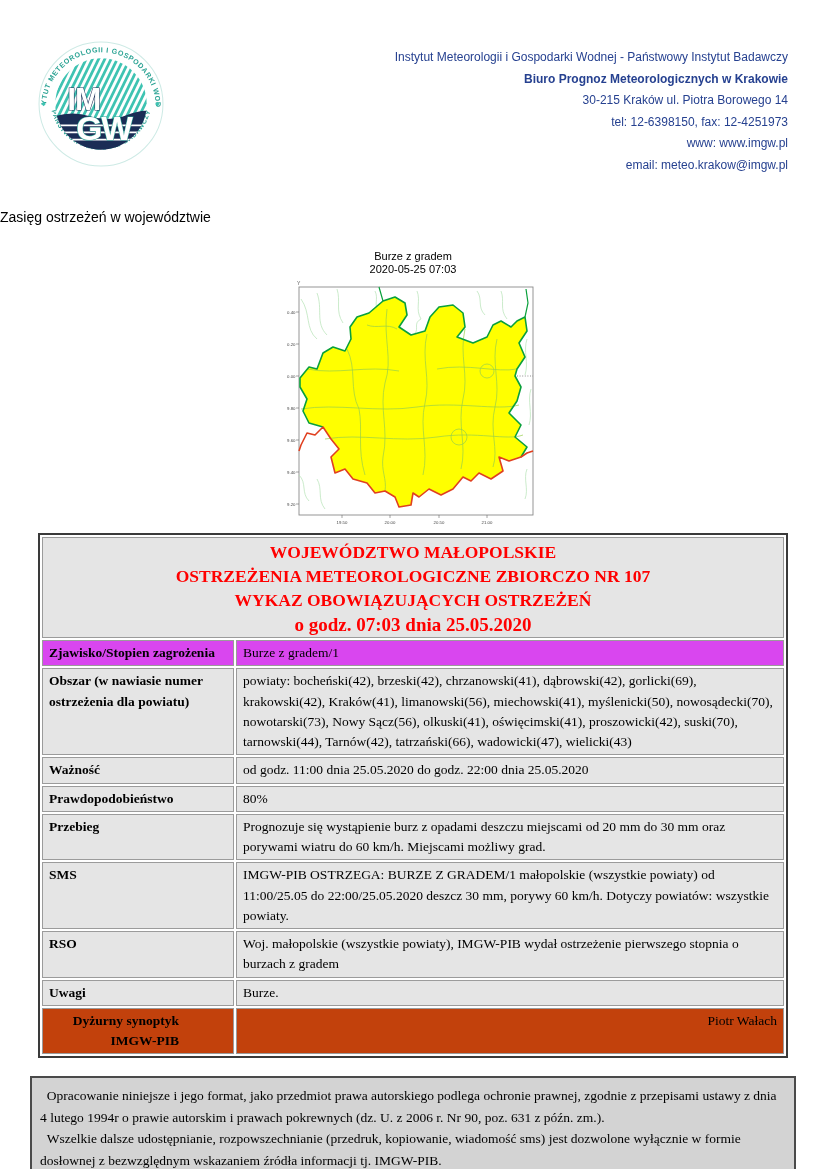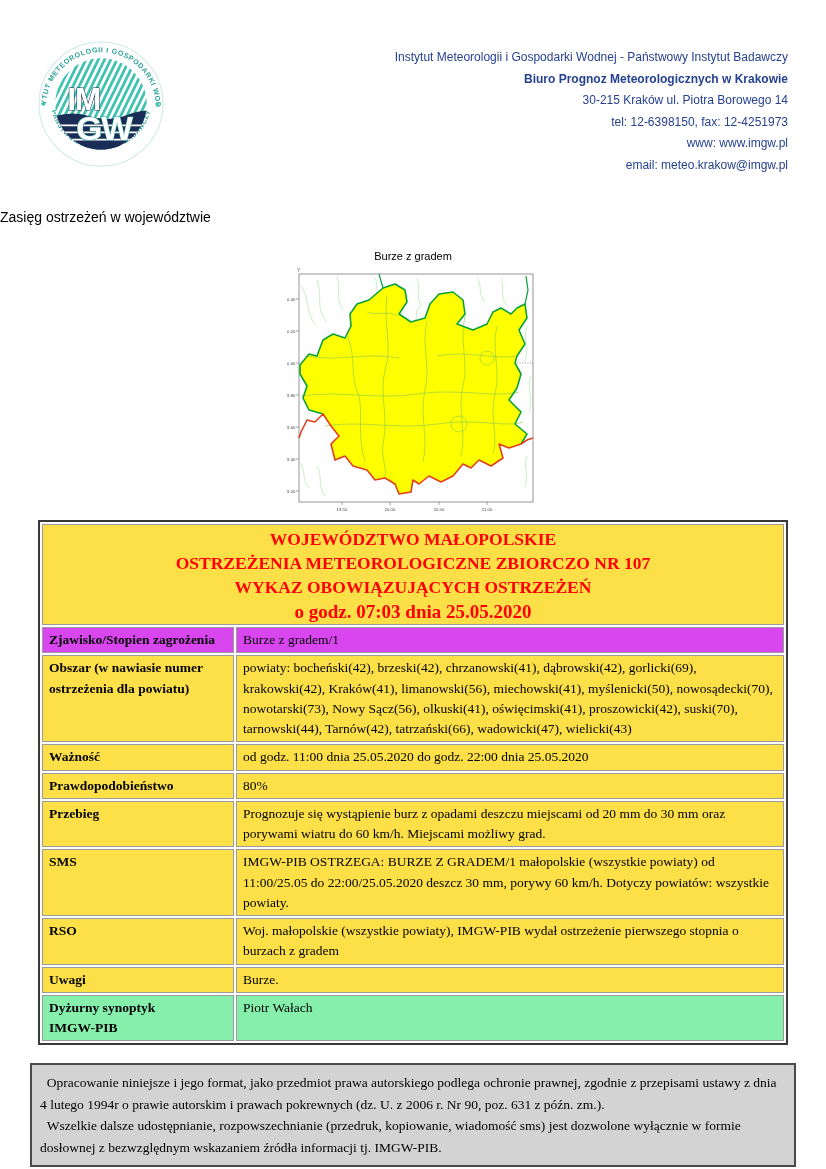--- a/index.html
+++ b/index.html
@@ -14,27 +14,27 @@
   
   .section-title{margin-top:33px;font-size:14px;}
   
   .map-caption{text-align:center;margin-top:25px;font-size:11px;line-height:13px;}
   .map-svg{display:block;margin:3px auto 0;width:252px;height:248px;}
   .tick-label{font-family:"Liberation Sans",sans-serif;font-size:4.3px;fill:#444;}
   .axis-y-label{font-family:"Liberation Sans",sans-serif;font-size:5px;fill:#555;}
   
   .wtable{margin:6px auto 0;width:750px;border:2px solid #3a3a3a;border-collapse:separate;
           border-spacing:2px;font-family:"Liberation Serif",serif;font-size:13.5px;}
-  .wtable td{border:1px solid #9b9b9b;padding:2px 6px;vertical-align:top;line-height:1.5;background:#fde047;}
+  .wtable td{border:1px solid #9b9b9b;padding:2px 6px;vertical-align:top;line-height:1.5;background:#e5e5e5;}
   .title-cell{text-align:center;padding:4px 6px 6px 6px;}
   .title-line{color:#ff0000;font-weight:bold;font-size:17.5px;line-height:24px;}
   .title-line.small{font-size:19px;line-height:21px;margin-top:2px;}
   .lbl{font-weight:bold;width:178px;}
   .row-yellow td{background:#d946ef;}
-  .row-gray td{background:#86efac;}
+  .row-gray td{background:#c2410c;text-align:right;}
   .narrow{display:block;max-width:130px;}
   
   .footer{margin:18px auto 0;width:746px;background:#d3d3d3;border:2px solid #4a4a4a;
           padding:7px 8px;font-family:"Liberation Serif",serif;font-size:13.5px;line-height:21.5px;}
   .footer p{margin:0;white-space:pre-wrap;}
   
   .ring-text{fill:#2BA394;font-family:"Liberation Sans",sans-serif;font-weight:bold;letter-spacing:.6px;}
   .monogram{font-family:"Liberation Sans",sans-serif;font-weight:bold;fill:#fff;paint-order:stroke;}
 </style>
 </head>
@@ -102,20 +102,21 @@
       <div>www: www.imgw.pl</div>
       <div>email: meteo.krakow@imgw.pl</div>
     </div>
   </div>
 
   <div class="section-title">Zasięg ostrzeżeń w województwie</div>
 
   <div>
     <div class="map-caption">
       <div>Burze z gradem</div>
+      <div>2020-05-25 07:03</div>
     </div>
     <svg class="map-svg" viewBox="0 0 252 248">
       <text x="10" y="6" class="axis-y-label">Y</text>
 
       <rect x="12" y="8" width="234" height="228" fill="#ffffff" stroke="#8a8a8a" stroke-width="0.9"></rect>
 
       <g fill="none" stroke="#b5e3b5" stroke-width="0.7">
         <path d="M 14 20 C 24 34 18 50 30 60"></path>
         <path d="M 30 14 C 36 30 28 44 40 56"></path>
         <path d="M 50 10 C 54 22 48 32 56 44"></path>

